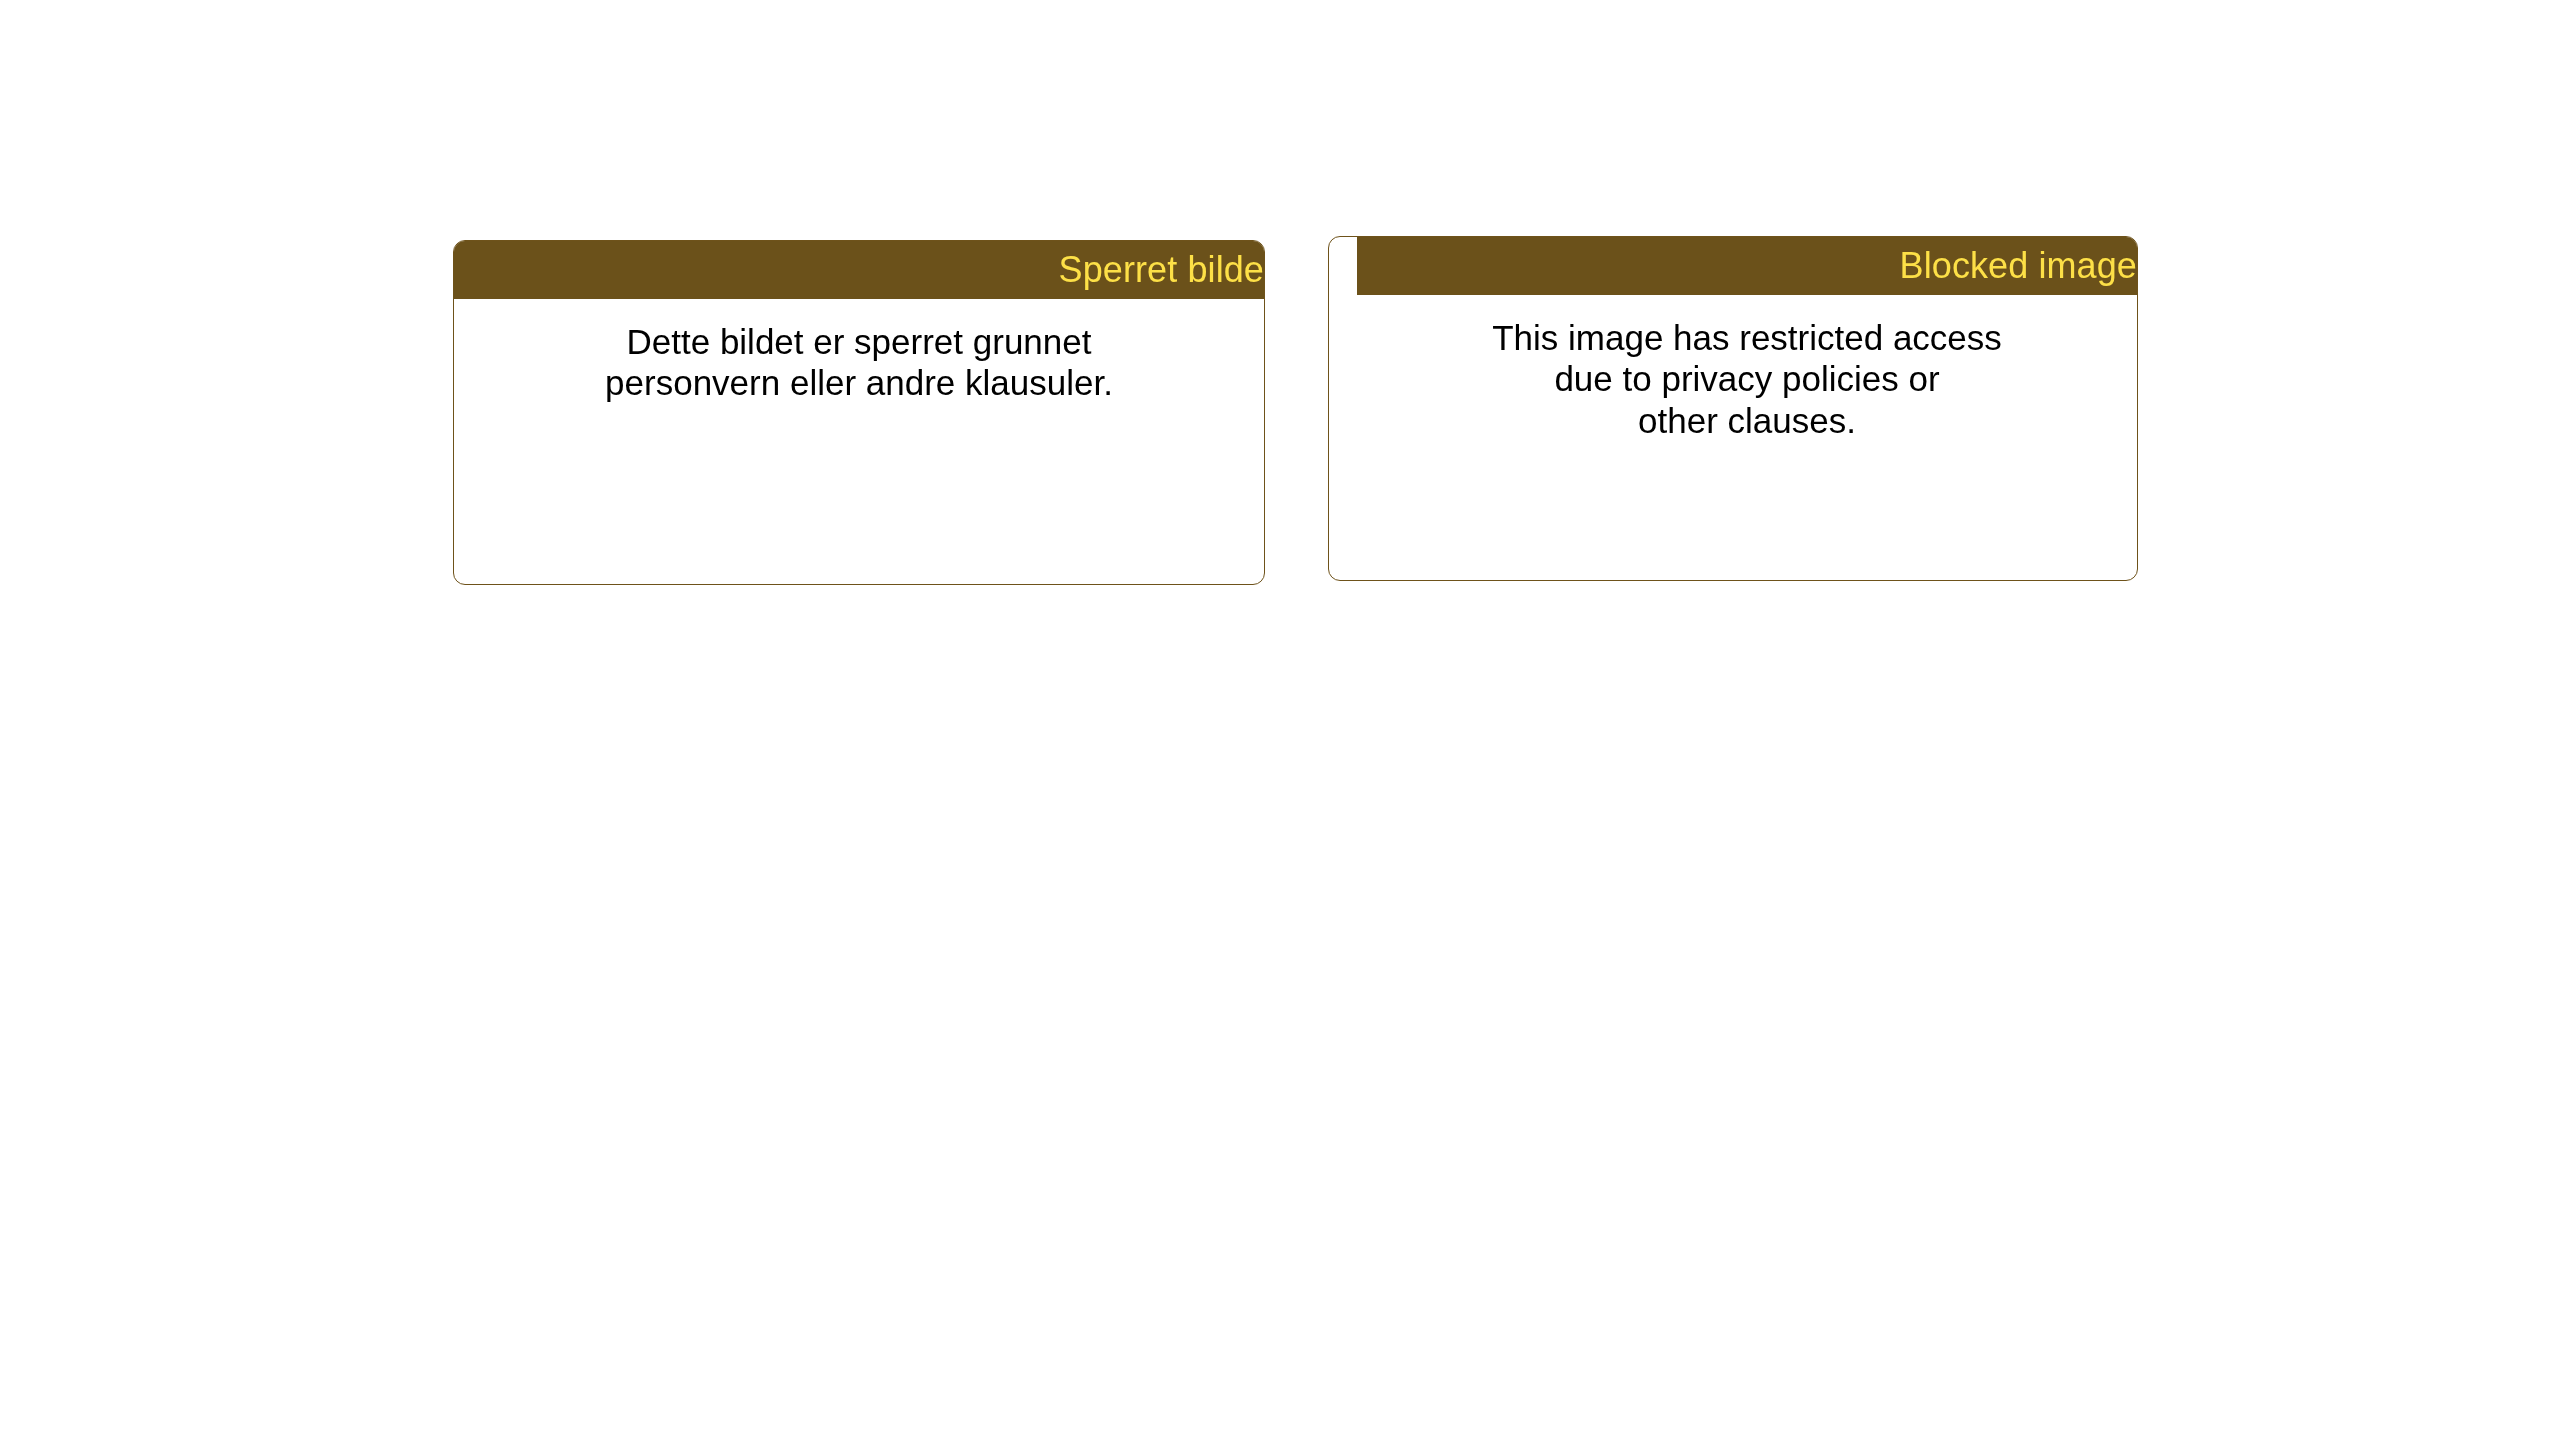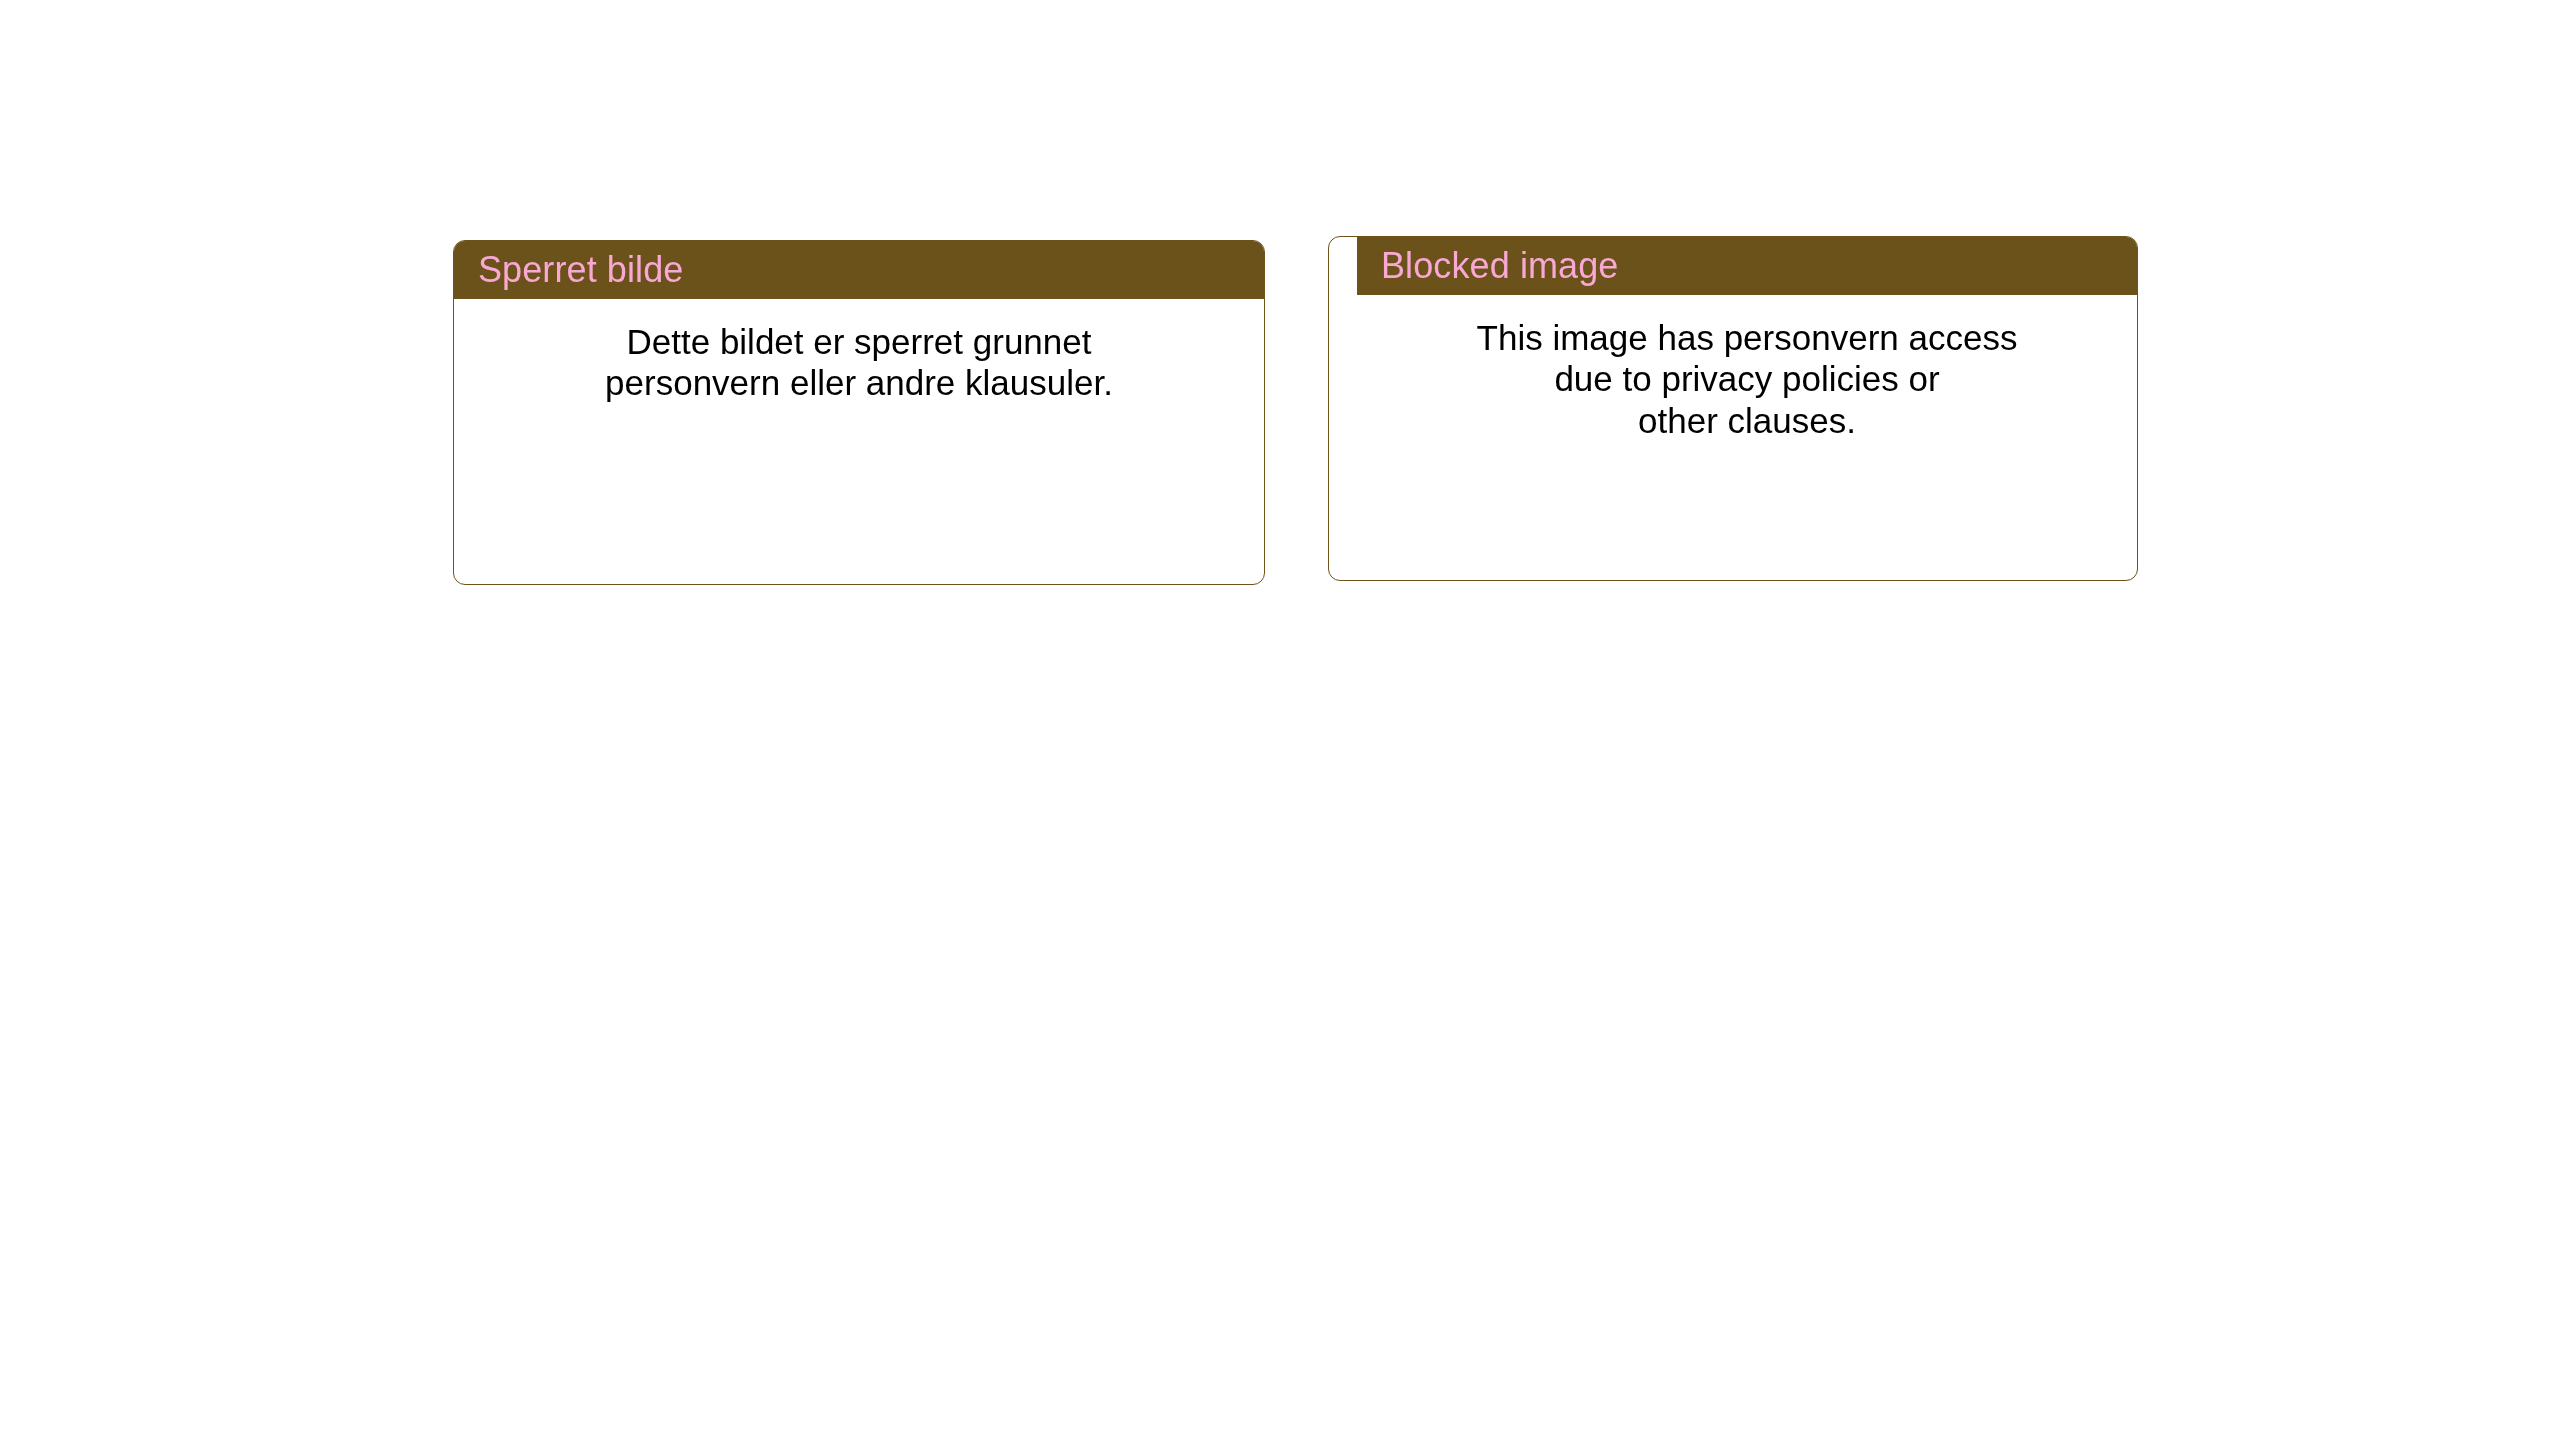--- a/index.html
+++ b/index.html
@@ -27,28 +27,29 @@
     box-sizing: border-box;
     background: #ffffff;
     border: 1px solid #6e521a;
     border-radius: 12px;
     overflow: hidden;
   }
 
   .notice-card .card-header {
     box-sizing: border-box;
     background: #6b511a;
-    color: #f9a8d4;
+    color: #fde047;
     height: 58px;
     display: flex;
     align-items: center;
     padding: 0 0 0 24px;
     font-size: 36px;
     font-weight: 400;
     letter-spacing: 0.1px;
+    justify-content: flex-end;
   }
 
   .notice-card .card-body {
     box-sizing: border-box;
     padding: 22px 24px 0 24px;
     color: #000000;
     font-size: 35px;
     line-height: 1.18;
     font-weight: 400;
   }
@@ -89,19 +90,19 @@
       <p>Dette bildet er sperret grunnet
 personvern eller andre klausuler.</p>
     </div>
   </div>
 
   <div class="notice-card" id="card-en">
     <div class="card-header">
       <span>Blocked image</span>
     </div>
     <div class="card-body">
-      <p>This image has personvern access
+      <p>This image has restricted access
 due to privacy policies or
 other clauses.</p>
     </div>
   </div>
 
 </div>
 
 </body></html>

